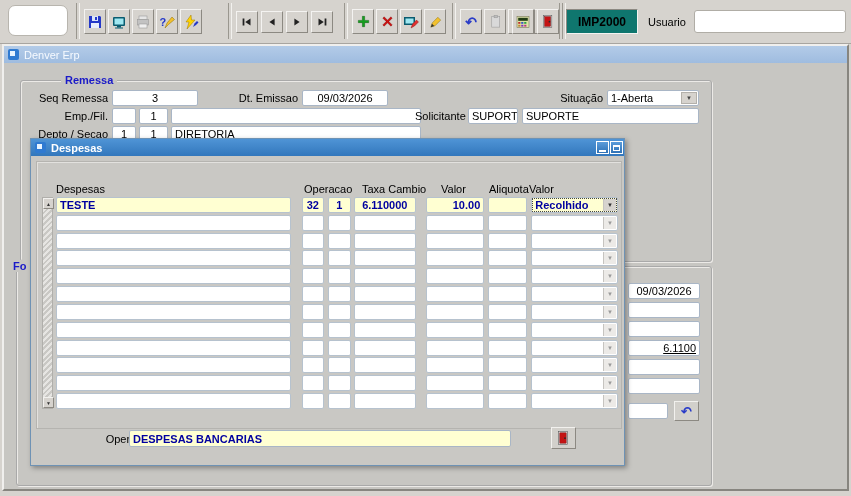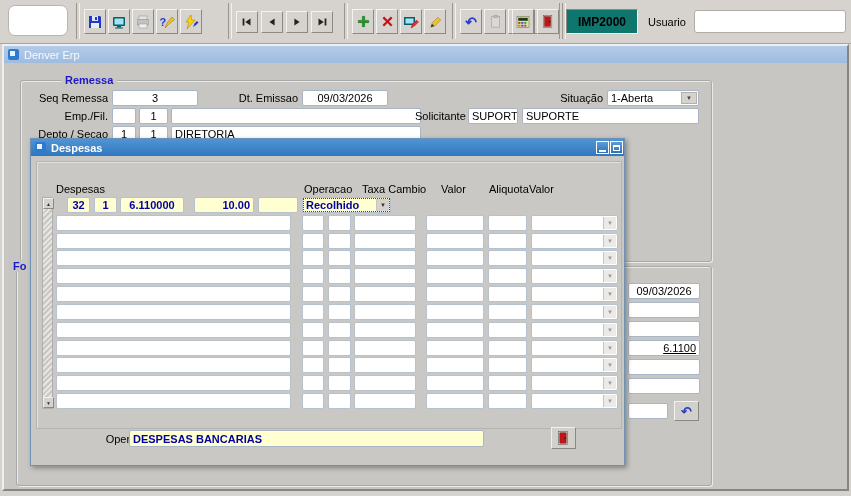--- a/index.html
+++ b/index.html
@@ -380,20 +380,21 @@
     <span class="thead" style="left:458px">Aliquota</span>
     <span class="thead" style="left:498px">Valor</span>
 
     <div id="vscroll">
       <div class="sc-btn" style="top:0">▲</div>
       <div class="sc-btn" style="bottom:0">▼</div>
     </div>
 
     <div id="tbody">
         <div class="trow filled">
+    <div class="cell c-desp">TESTE</div>
     <div class="cell c-op1">32</div>
     <div class="cell c-op2">1</div>
     <div class="cell c-taxa">6.110000</div>
     <div class="cell c-valor">10.00</div>
     <div class="cell c-aliq"></div>
     <div class="cell c-tipo">
       <span>Recolhido</span>
       <span class="dd-arrow">▼</span>
     </div>
   </div>
@@ -525,21 +526,21 @@
     <div class="cell c-valor"></div>
     <div class="cell c-aliq"></div>
     <div class="cell c-tipo">
       <span></span>
       <span class="dd-arrow">▼</span>
     </div>
   </div>
       </div>
 
     <span class="lbl" style="left:57px;top:294px;width:66px;position:absolute">Operacao</span>
-    <div class="fld" style="left:98px;top:291px;width:355px;height:17px;background:#ffffd2;color:#0000a0;font-weight:bold">DESPESAS BANCARIAS</div>
+    <div class="fld" style="left:98px;top:291px;width:382px;height:17px;background:#ffffd2;color:#0000a0;font-weight:bold">DESPESAS BANCARIAS</div>
     <div class="push" style="left:520px;top:288px;width:25px;height:22px">
       <span>
           <svg width="16" height="16" viewBox="0 0 16 16">
             <rect x="2.5" y="1.5" width="9" height="13" fill="#f4f4f4" stroke="#555" stroke-width=".6"></rect>
             <rect x="3.8" y="2.8" width="6.4" height="10.4" fill="#c41414" stroke="#6a0a0a" stroke-width=".5"></rect>
             <circle cx="9" cy="8.2" r=".9" fill="#2a2a2a"></circle>
           </svg>
         </span>
     </div>
   </div>

